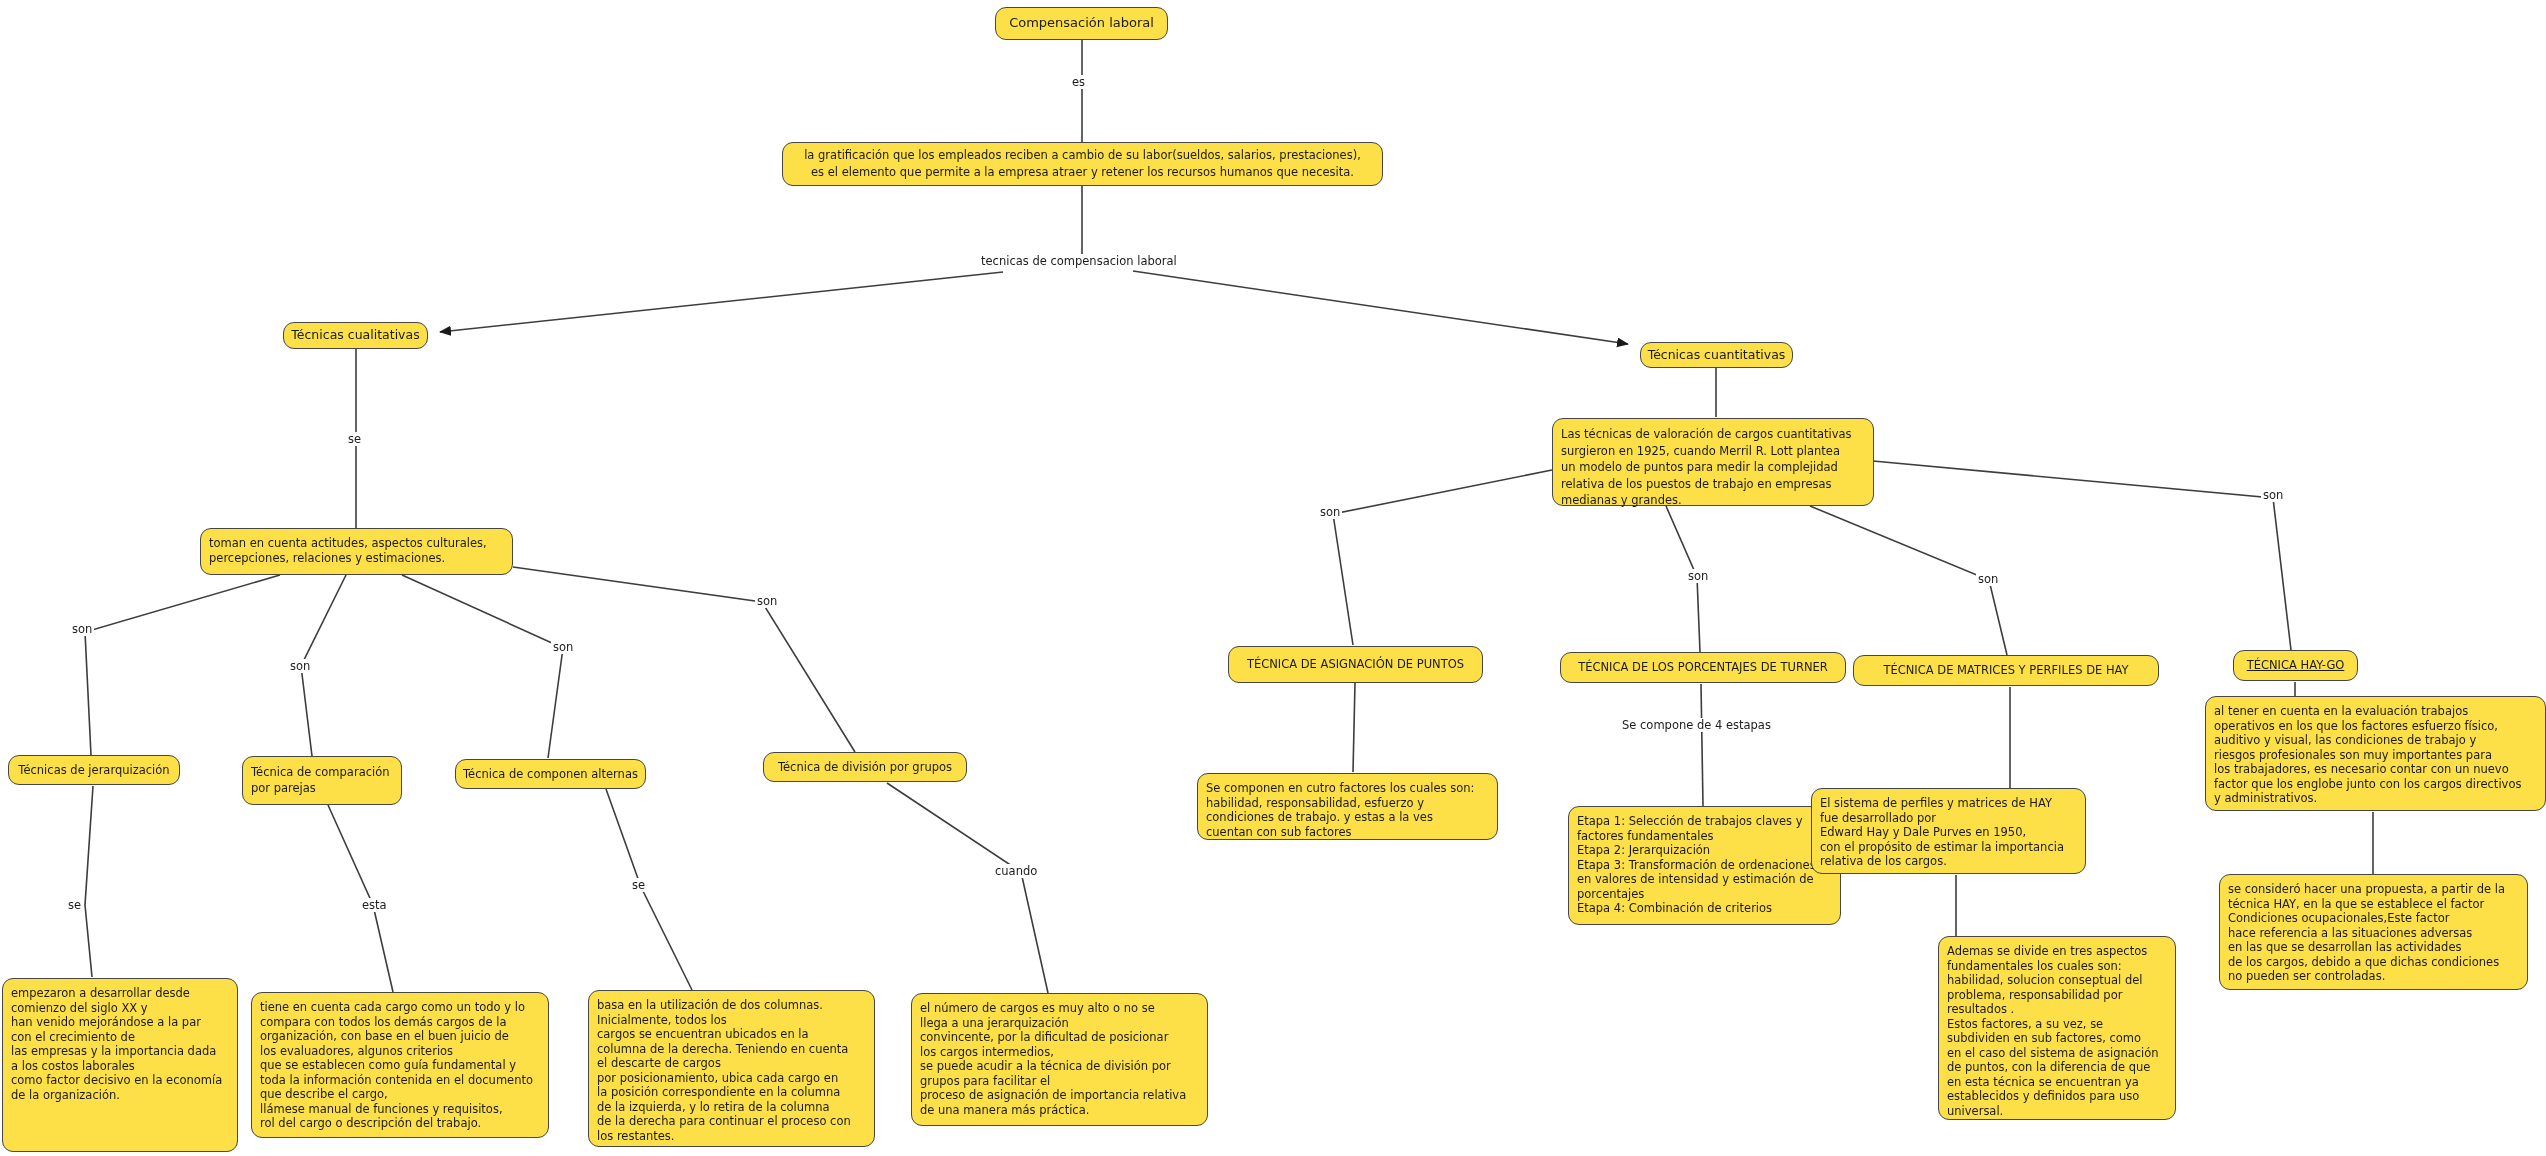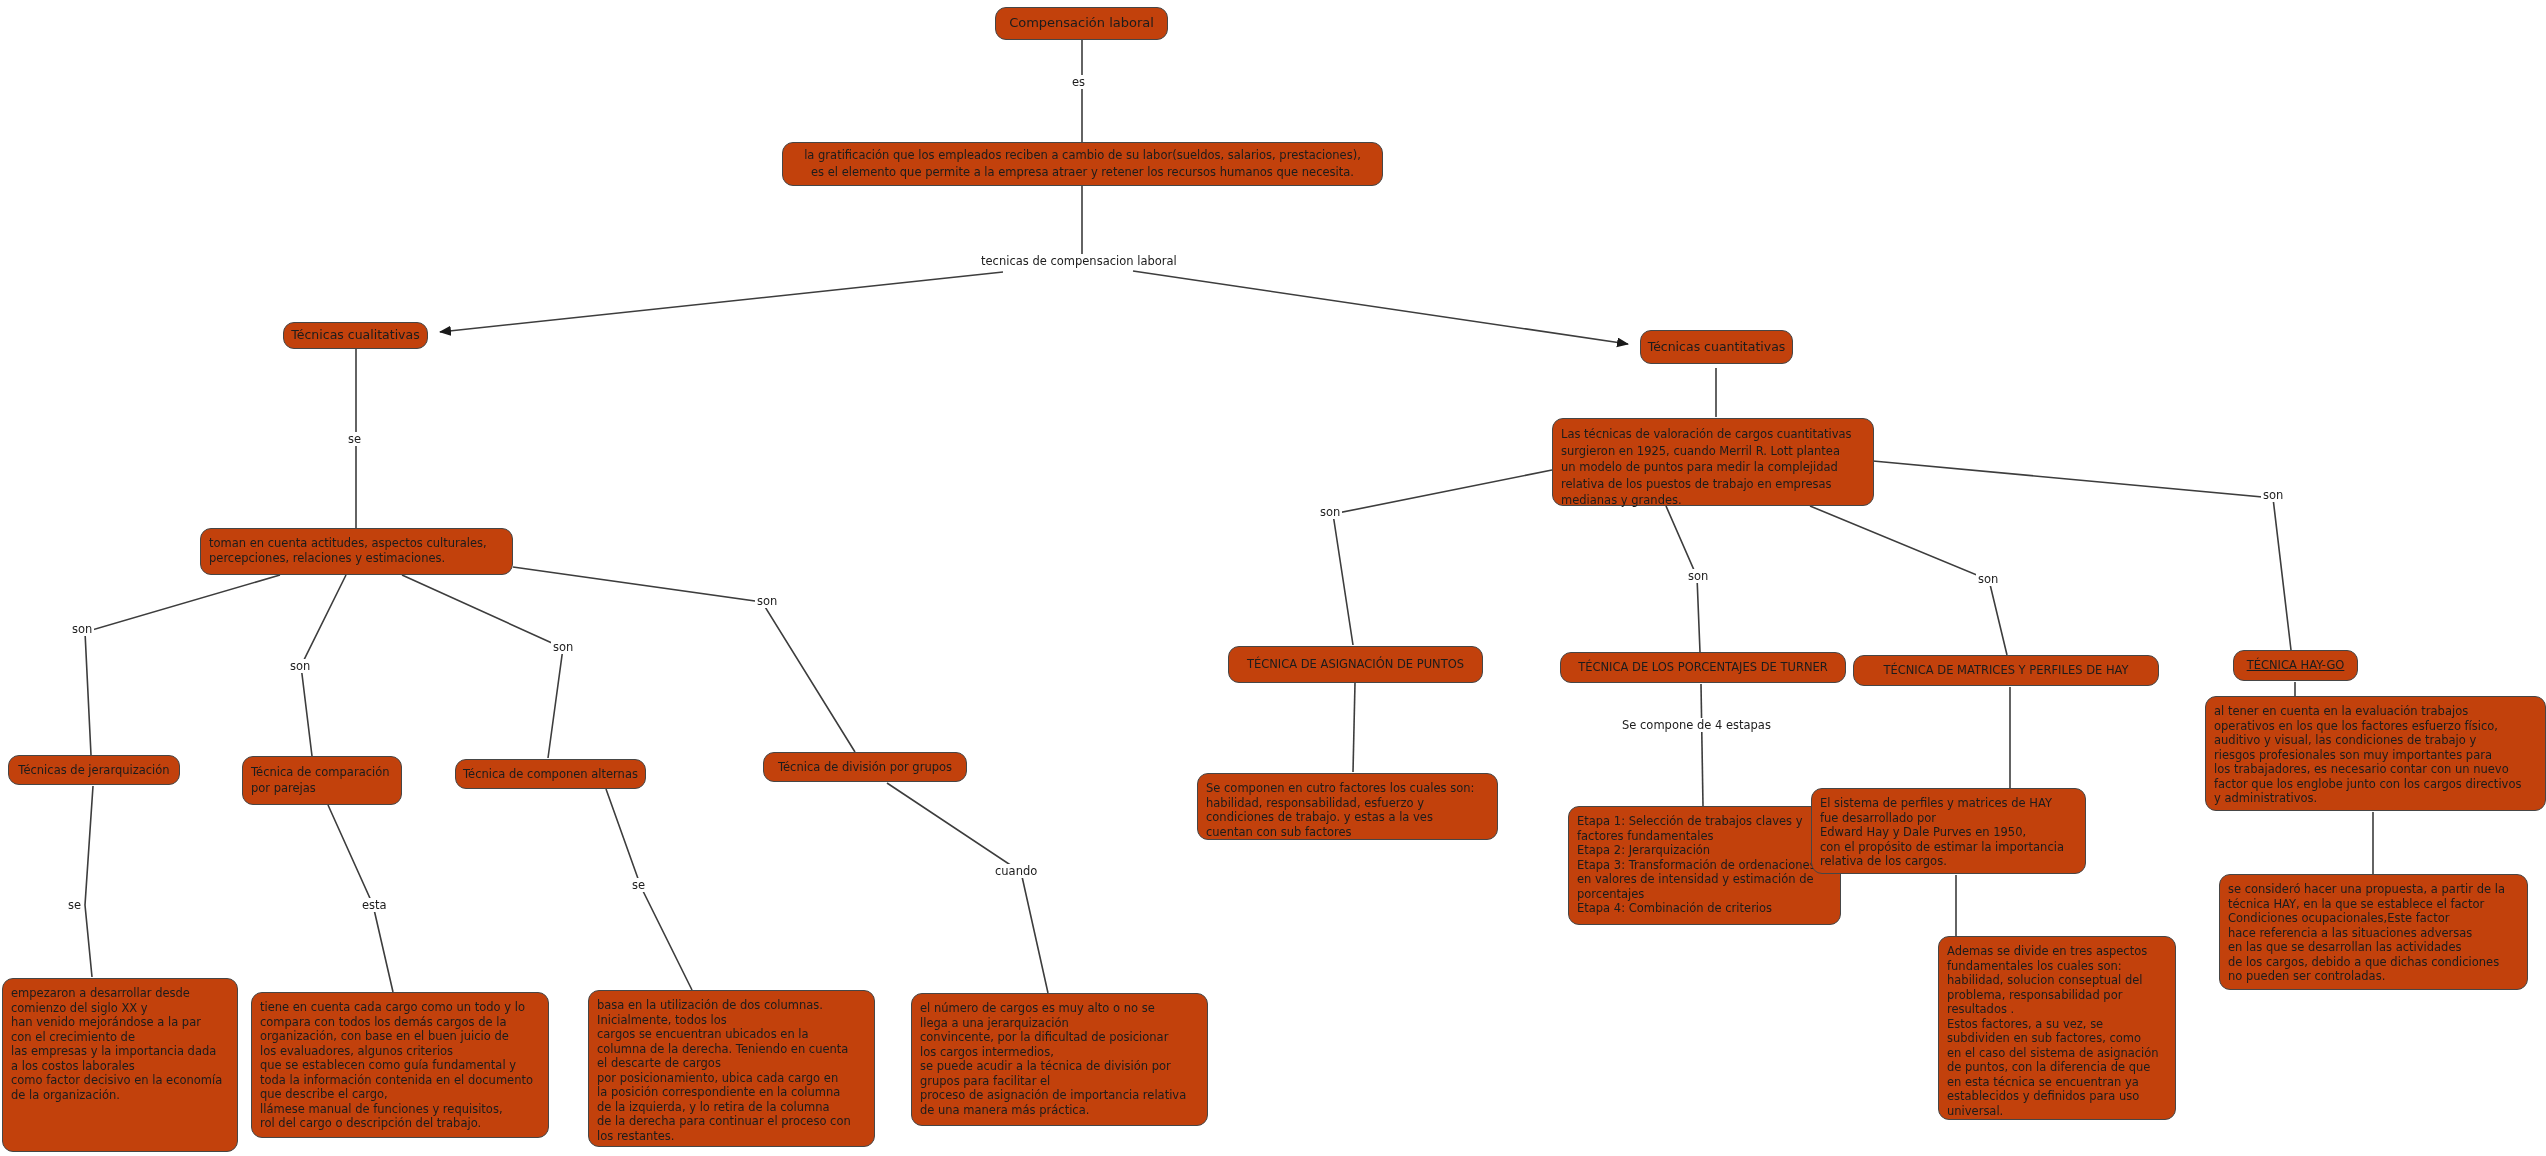--- a/index.html
+++ b/index.html
@@ -9,21 +9,21 @@
     background:#ffffff;
     font-family:"DejaVu Sans","Liberation Sans",sans-serif;
     color:#1c1c1c;
     overflow:hidden;
   }
   #wires{position:absolute;left:0;top:0;z-index:0;}
   #wires polyline{fill:none;stroke:#3d3d3d;stroke-width:1.6;}
   .node{
     position:absolute;
     box-sizing:border-box;
-    background:#c2410c;
+    background:#fde047;
     border:1.6px solid #464646;
     border-radius:11px;
     font-size:11.5px;
     line-height:14.5px;
     white-space:pre-line;
     padding:7px 8px;
     z-index:2;
     text-align:left;
   }
   .node.center{
@@ -122,21 +122,21 @@
 llámese manual de funciones y requisitos,
 rol del cargo o descripción del trabajo.</div>
   <div class="node" style="left:911px;top:993px;width:297px;height:133px;">el número de cargos es muy alto o no se
 llega a una jerarquización
 convincente, por la dificultad de posicionar
 los cargos intermedios,
 se puede acudir a la técnica de división por
 grupos para facilitar el
 proceso de asignación de importancia relativa
 de una manera más práctica.</div>
-  <div class="node center title" style="left:1640px;top:330px;width:153px;height:34px;">Técnicas cuantitativas</div>
+  <div class="node center title" style="left:1640px;top:342px;width:153px;height:26px;">Técnicas cuantitativas</div>
   <div class="node midlh" style="left:1552px;top:418px;width:322px;height:88px;">Las técnicas de valoración de cargos cuantitativas
 surgieron en 1925, cuando Merril R. Lott plantea
 un modelo de puntos para medir la complejidad
 relativa de los puestos de trabajo en empresas
 medianas y grandes.</div>
   <div class="node center caps" style="left:1228px;top:646px;width:255px;height:37px;">TÉCNICA DE ASIGNACIÓN DE PUNTOS</div>
   <div class="node center caps" style="left:1560px;top:652px;width:286px;height:31px;">TÉCNICA DE LOS PORCENTAJES DE TURNER</div>
   <div class="node center caps" style="left:1853px;top:655px;width:306px;height:31px;">TÉCNICA DE MATRICES Y PERFILES DE HAY</div>
   <div class="node center caps" style="left:2233px;top:650px;width:125px;height:31px;text-decoration:underline;">TÉCNICA HAY-GO</div>
   <div class="node" style="left:1197px;top:773px;width:301px;height:67px;">Se componen en cutro factores los cuales son:

